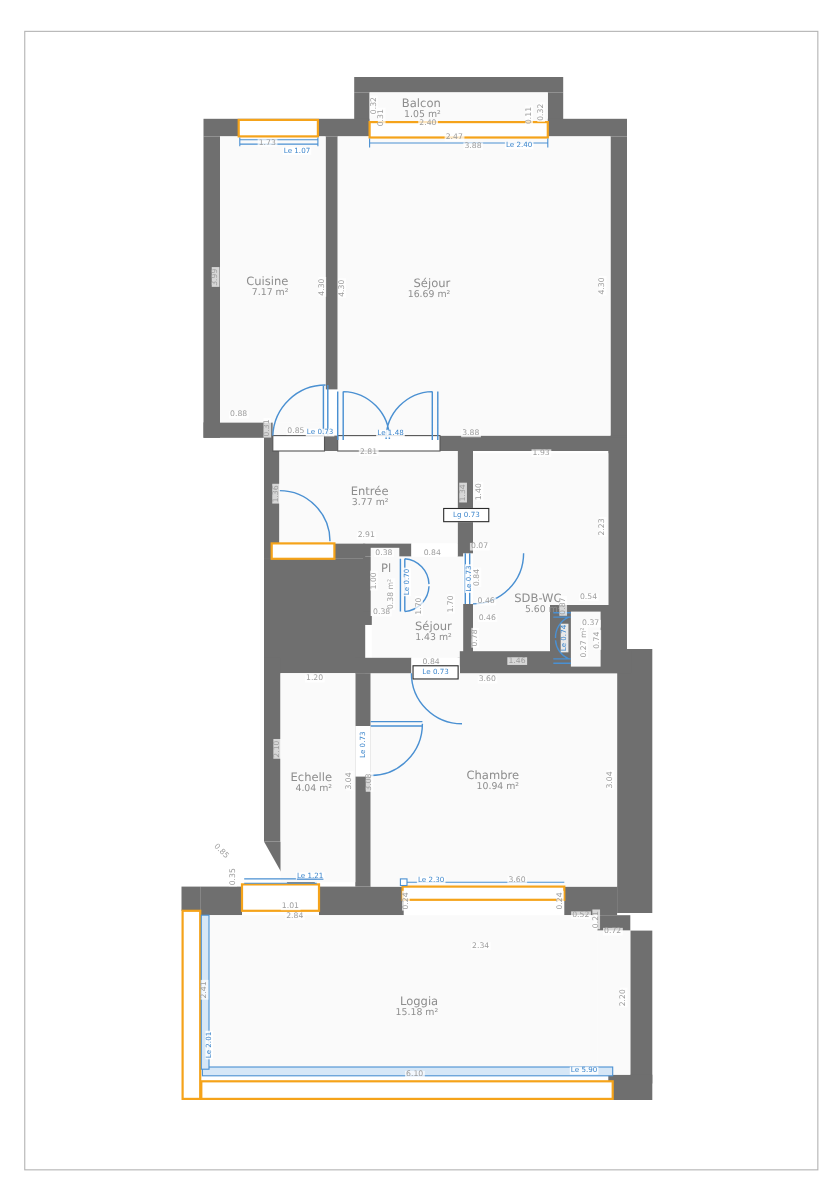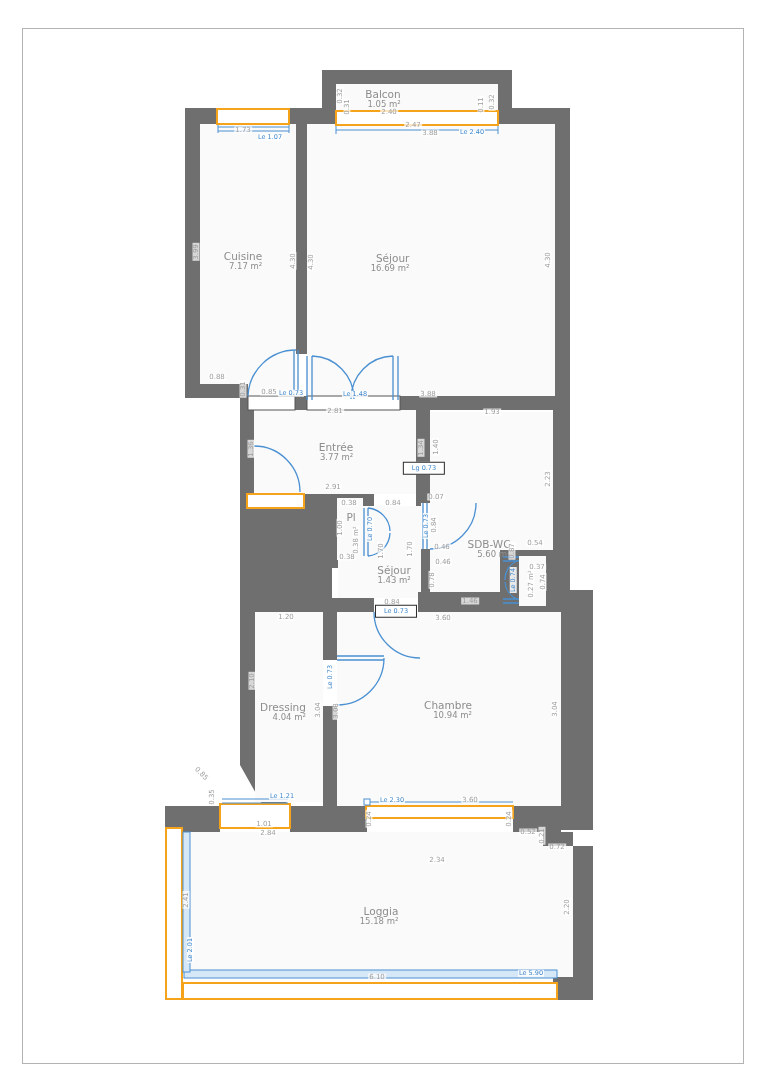--- a/index.html
+++ b/index.html
@@ -156,21 +156,21 @@
       </div>
       <div class="room-label" style="left: 489px; top: 501px; margin-top: 48px;">
         <span class="nm">SDB-WC</span>
         <span class="ar">5.60 m²</span>
       </div>
       <div class="room-label" style="left: 448px; top: 710px;">
         <span class="nm">Chambre</span>
         <span class="ar">10.94 m²</span>
       </div>
       <div class="room-label" style="left: 283px; top: 712px;">
-        <span class="nm">Dressing</span>
+        <span class="nm">Echelle</span>
         <span class="ar">4.04 m²</span>
       </div>
       <div class="room-label" style="left: 379px; top: 900px; margin-top: 16px;">
         <span class="nm">Loggia</span>
         <span class="ar">15.18 m²</span>
       </div>
       <span class="dim" style="left: 413px; top: 93px; transform: translate(-50%, -50%); margin-top: 32px;">2.47</span>
       <span class="dim" style="left: 389px; top: 112px; transform: translate(-50%, -50%);">2.40</span>
       <span class="dim" style="left: 340px; top: 96px; transform: translate(-50%, -50%) rotate(-90deg);">0.32</span>
       <span class="dim" style="left: 347px; top: 107px; transform: translate(-50%, -50%) rotate(-90deg);">0.31</span>
@@ -225,21 +225,21 @@
       <span class="dim" style="left: 470px; top: 800px; transform: translate(-50%, -50%);">3.60</span>
       <span class="dim blue" style="left: 392px; top: 800px; transform: translate(-50%, -50%);">Le 2.30</span>
       <span class="dim" style="left: 437px; top: 820px; transform: translate(-50%, -50%); margin-top: 40px;">2.34</span>
       <span class="dim" style="left: 369px; top: 819px; transform: translate(-50%, -50%) rotate(-90deg);">0.24</span>
       <span class="dim" style="left: 509px; top: 819px; transform: translate(-50%, -50%) rotate(-90deg);">0.24</span>
       <span class="dim" style="left: 286px; top: 617px; transform: translate(-50%, -50%); text-align: right;">1.20</span>
       <span class="dim" style="left: 252px; top: 681px; transform: translate(-50%, -50%) rotate(-90deg);">2.10</span>
       <span class="dim" style="left: 318px; top: 710px; transform: translate(-50%, -50%) rotate(-90deg);">3.04</span>
       <span class="dim blue" style="left: 330px; top: 677px; transform: translate(-50%, -50%) rotate(-90deg);">Le 0.73</span>
       <span class="dim" style="left: 264px; top: 824px; transform: translate(-50%, -50%);">1.01</span>
-      <span class="dim blue" style="left: 282px; top: 796px; transform: translate(-50%, -50%);">Le 1.21</span>
+      <span class="dim blue" style="left: 282px; top: 796px; transform: translate(-50%, -50%); text-decoration: underline;">Le 1.21</span>
       <span class="dim" style="left: 212px; top: 797px; transform: translate(-50%, -50%) rotate(-90deg);">0.35</span>
       <span class="dim" style="left: 201px; top: 774px; transform: translate(-50%, -50%) rotate(45deg);">0.85</span>
       <span class="dim" style="left: 268px; top: 833px; transform: translate(-50%, -50%);">2.84</span>
       <span class="dim" style="left: 186px; top: 900px; transform: translate(-50%, -50%) rotate(-90deg);">2.41</span>
       <span class="dim blue" style="left: 190px; top: 950px; transform: translate(-50%, -50%) rotate(-90deg);">Le 2.01</span>
       <span class="dim" style="left: 567px; top: 907px; transform: translate(-50%, -50%) rotate(-90deg);">2.20</span>
       <span class="dim" style="left: 528px; top: 832px; transform: translate(-50%, -50%);">0.52</span>
       <span class="dim" style="left: 542px; top: 836px; transform: translate(-50%, -50%) rotate(-90deg);">0.21</span>
       <span class="dim" style="left: 557px; top: 847px; transform: translate(-50%, -50%);">0.72</span>
       <span class="dim" style="left: 377px; top: 977px; transform: translate(-50%, -50%);">6.10</span>

